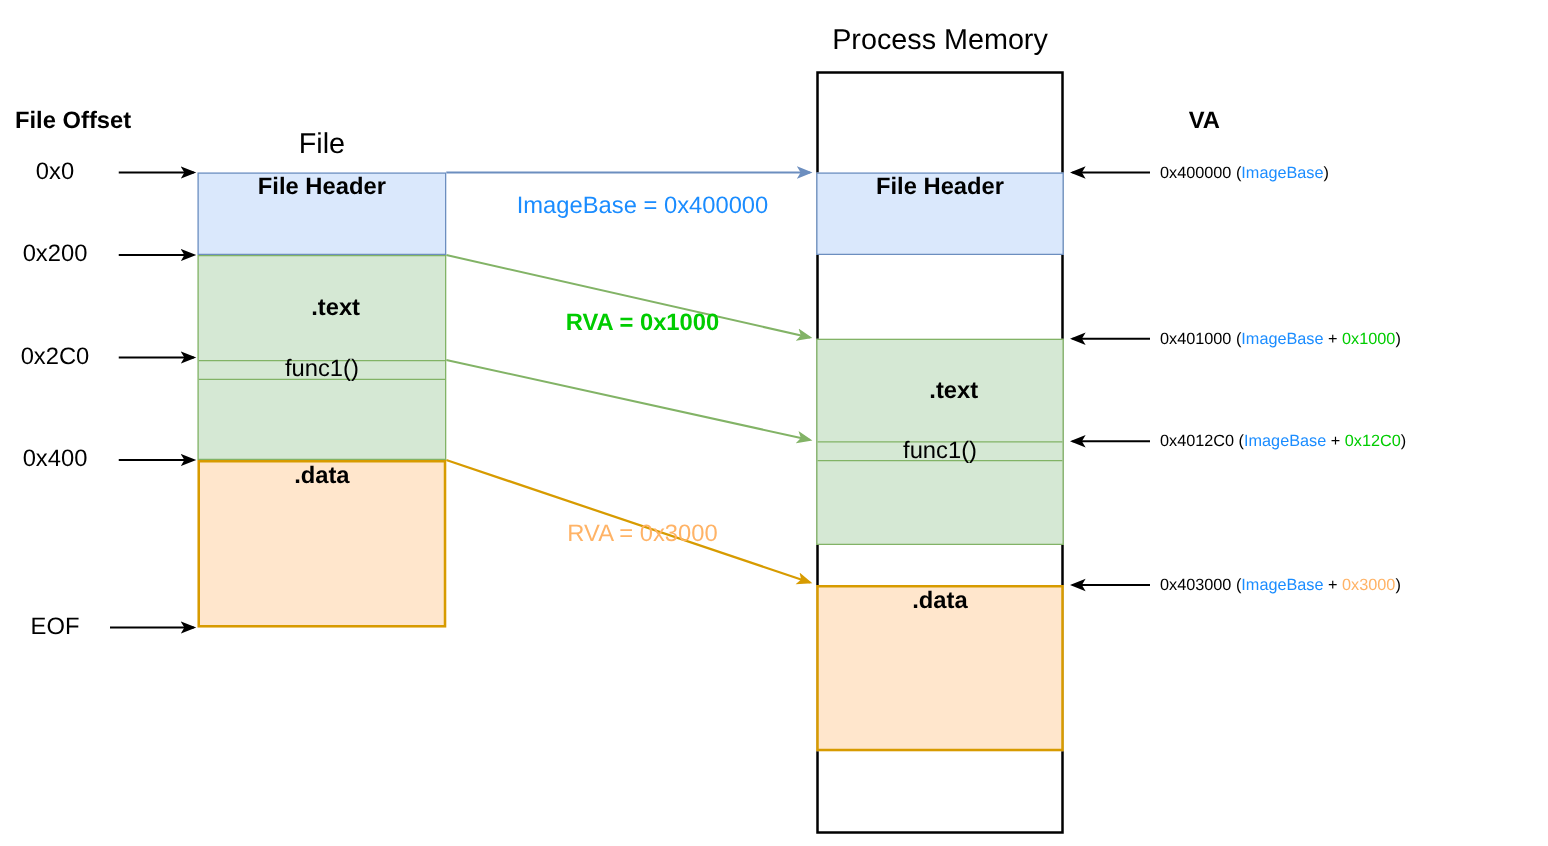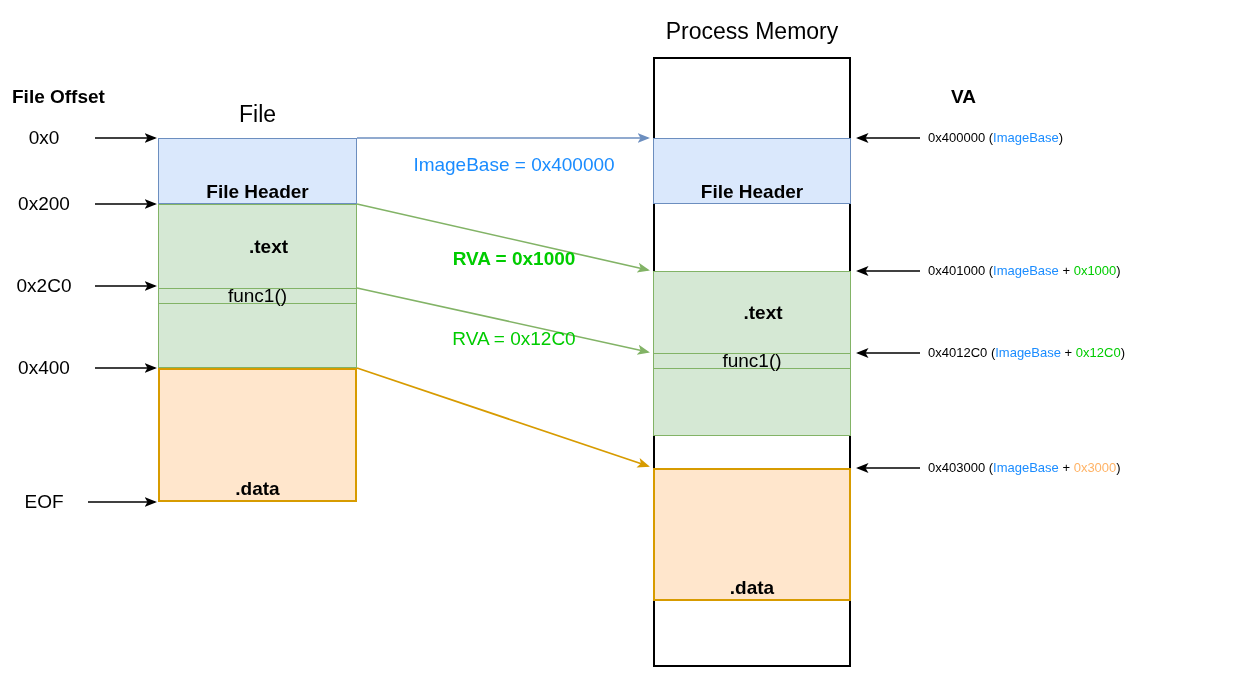--- a/index.html
+++ b/index.html
@@ -17,21 +17,21 @@
   .mk-blue{fill:var(--blue-stroke);}
   .mk-green{fill:var(--green-stroke);}
   .mk-orange{fill:var(--orange-stroke);}
 
   .title{position:absolute;text-align:center;font-size:23px;line-height:28px;}
   .heading{position:absolute;font-weight:bold;font-size:19px;line-height:24px;}
   .off-label{position:absolute;left:0;width:88px;text-align:center;font-size:19px;line-height:24px;white-space:nowrap;}
   .va-label{position:absolute;font-size:13px;line-height:24px;white-space:nowrap;}
   .map-label{position:absolute;width:240px;text-align:center;font-size:19px;line-height:24px;white-space:nowrap;margin-top:44px;}
 
-  .sec{position:absolute;display:flex;align-items:flex-end;justify-content:center;
+  .sec{position:absolute;display:flex;align-items:flex-start;justify-content:center;
        font-weight:bold;font-size:19px;}
   .sec.blue{background:var(--blue-fill);border:1.5px solid var(--blue-stroke);}
   .sec.green{background:var(--green-fill);border:1.5px solid var(--green-stroke);}
   .sec.orange{background:var(--orange-fill);border:2px solid var(--orange-stroke);}
   .sec.plain{background:#fff;border:2px solid var(--ink);}
 
   .text-wrap{display:block;}
   .text-label{position:absolute;left:0;right:0;display:flex;align-items:center;justify-content:center;font-weight:bold;padding-left:22px;}
   .func-band{position:absolute;left:0;right:0;height:16px;
              border-top:1.5px solid var(--green-stroke);border-bottom:1.5px solid var(--green-stroke);
@@ -98,21 +98,21 @@
     <div class="func-band" style="top:83px;">
       <span>func1()</span>
     </div>
   </div>
   <div class="sec orange" style="left:158px;top:368px;width:199px;height:134px;">
     <span>.data</span>
   </div>
 
   <div class="map-label c-blue" style="left:394px;top:109px;">ImageBase = 0x400000</div>
   <div class="map-label c-green" style="left:394px;top:203px;font-weight:bold;">RVA = 0x1000</div>
-  <div class="map-label c-green" style="left:394px;top:283px;">RVA = 0x12C0</div>
+  <div class="map-label c-orange" style="left:394px;top:372px;">RVA = 0x3000</div>
 
   <div class="sec plain" style="left:653px;top:57px;width:198px;height:610px;"></div>
   <div class="sec blue" style="left:653px;top:138px;width:198px;height:66px;">
     <span>File Header</span>
   </div>
   <div class="sec green text-wrap" style="left:653px;top:271px;width:198px;height:165px;">
     <div class="text-label" style="top:0;height:82px;">.text</div>
     <div class="func-band" style="top:81px;">
       <span>func1()</span>
     </div>

